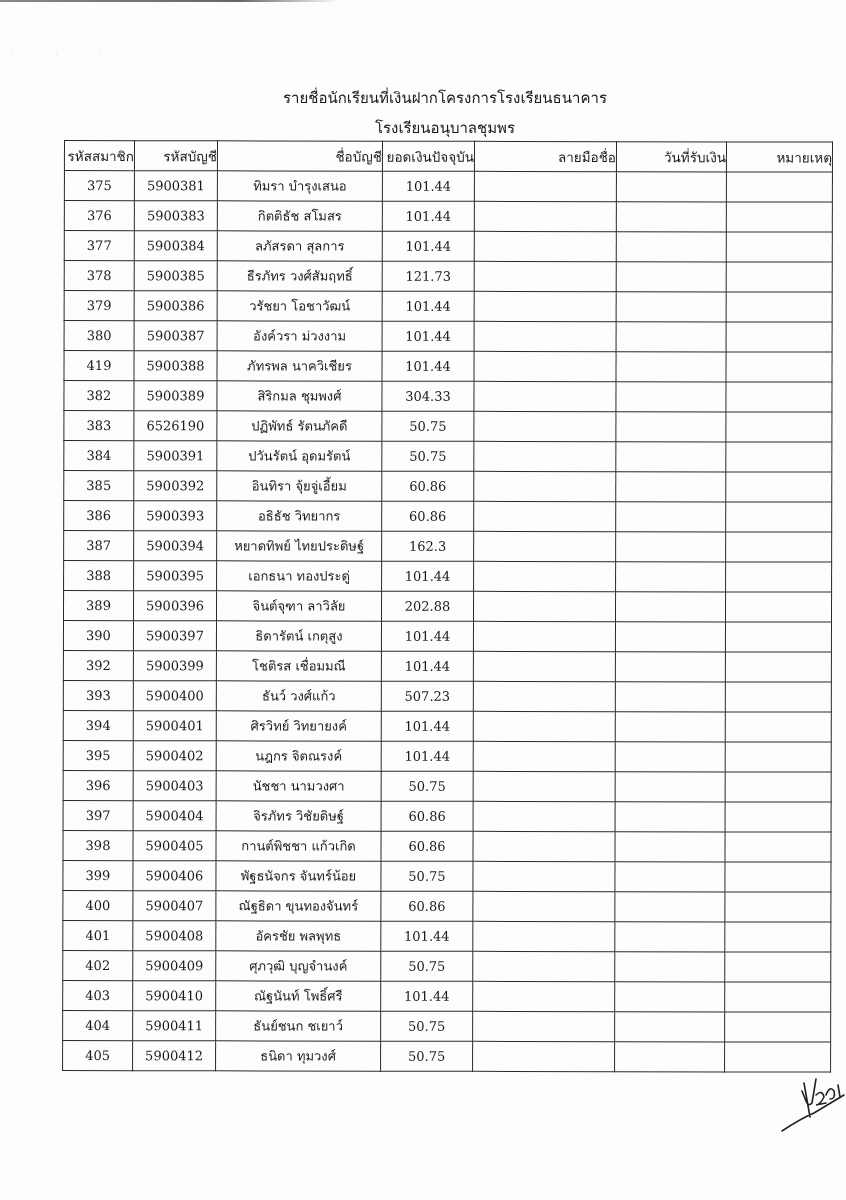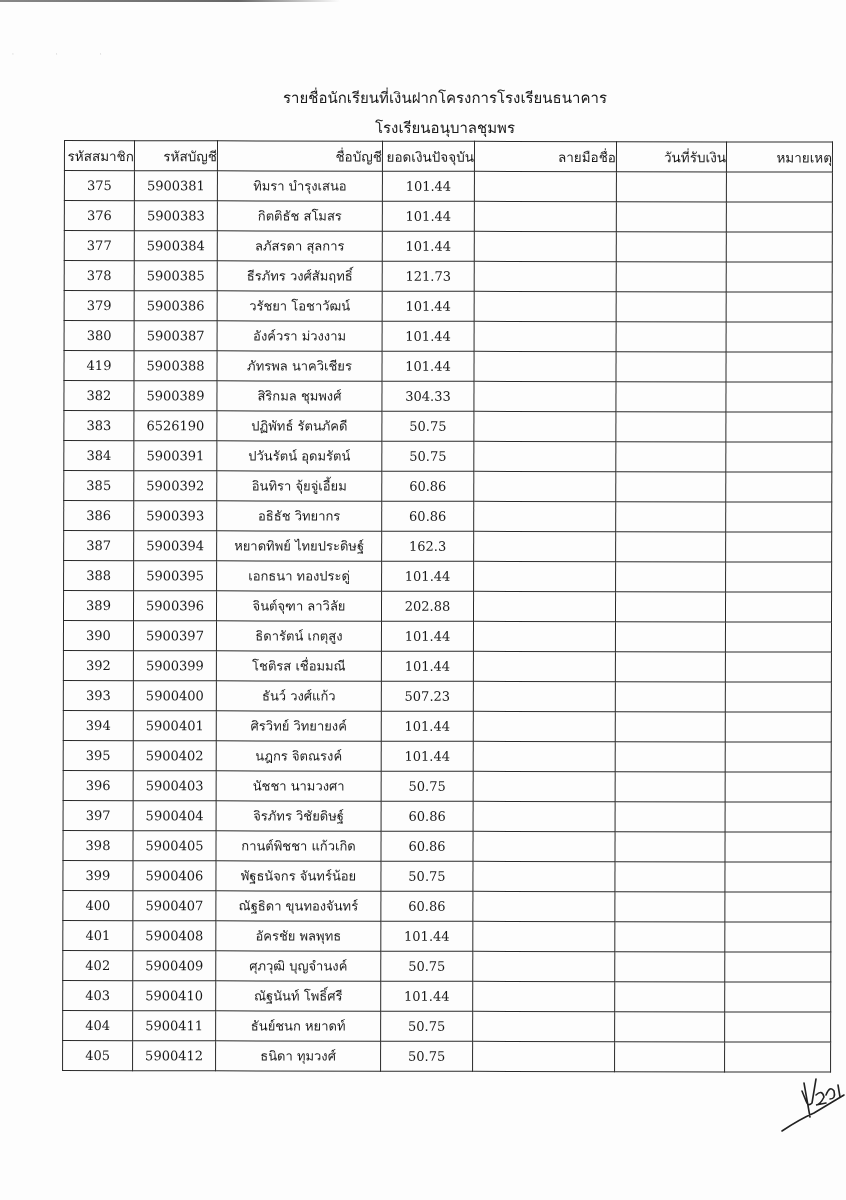--- a/index.html
+++ b/index.html
@@ -305,21 +305,21 @@
         <td class="c">5900410</td>
         <td class="l">ณัฐนันท์ โพธิ์ศรี</td>
         <td class="c">101.44</td>
         <td class="c"></td>
         <td class="c"></td>
         <td class="c"></td>
       </tr>
       <tr>
         <td class="c">404</td>
         <td class="c">5900411</td>
-        <td class="l">ธันย์ชนก หยาดท์</td>
+        <td class="l">ธันย์ชนก ชเยาว์</td>
         <td class="c">50.75</td>
         <td class="c"></td>
         <td class="c"></td>
         <td class="c"></td>
       </tr>
       <tr>
         <td class="c">405</td>
         <td class="c">5900412</td>
         <td class="l">ธนิดา ทุมวงศ์</td>
         <td class="c">50.75</td>

